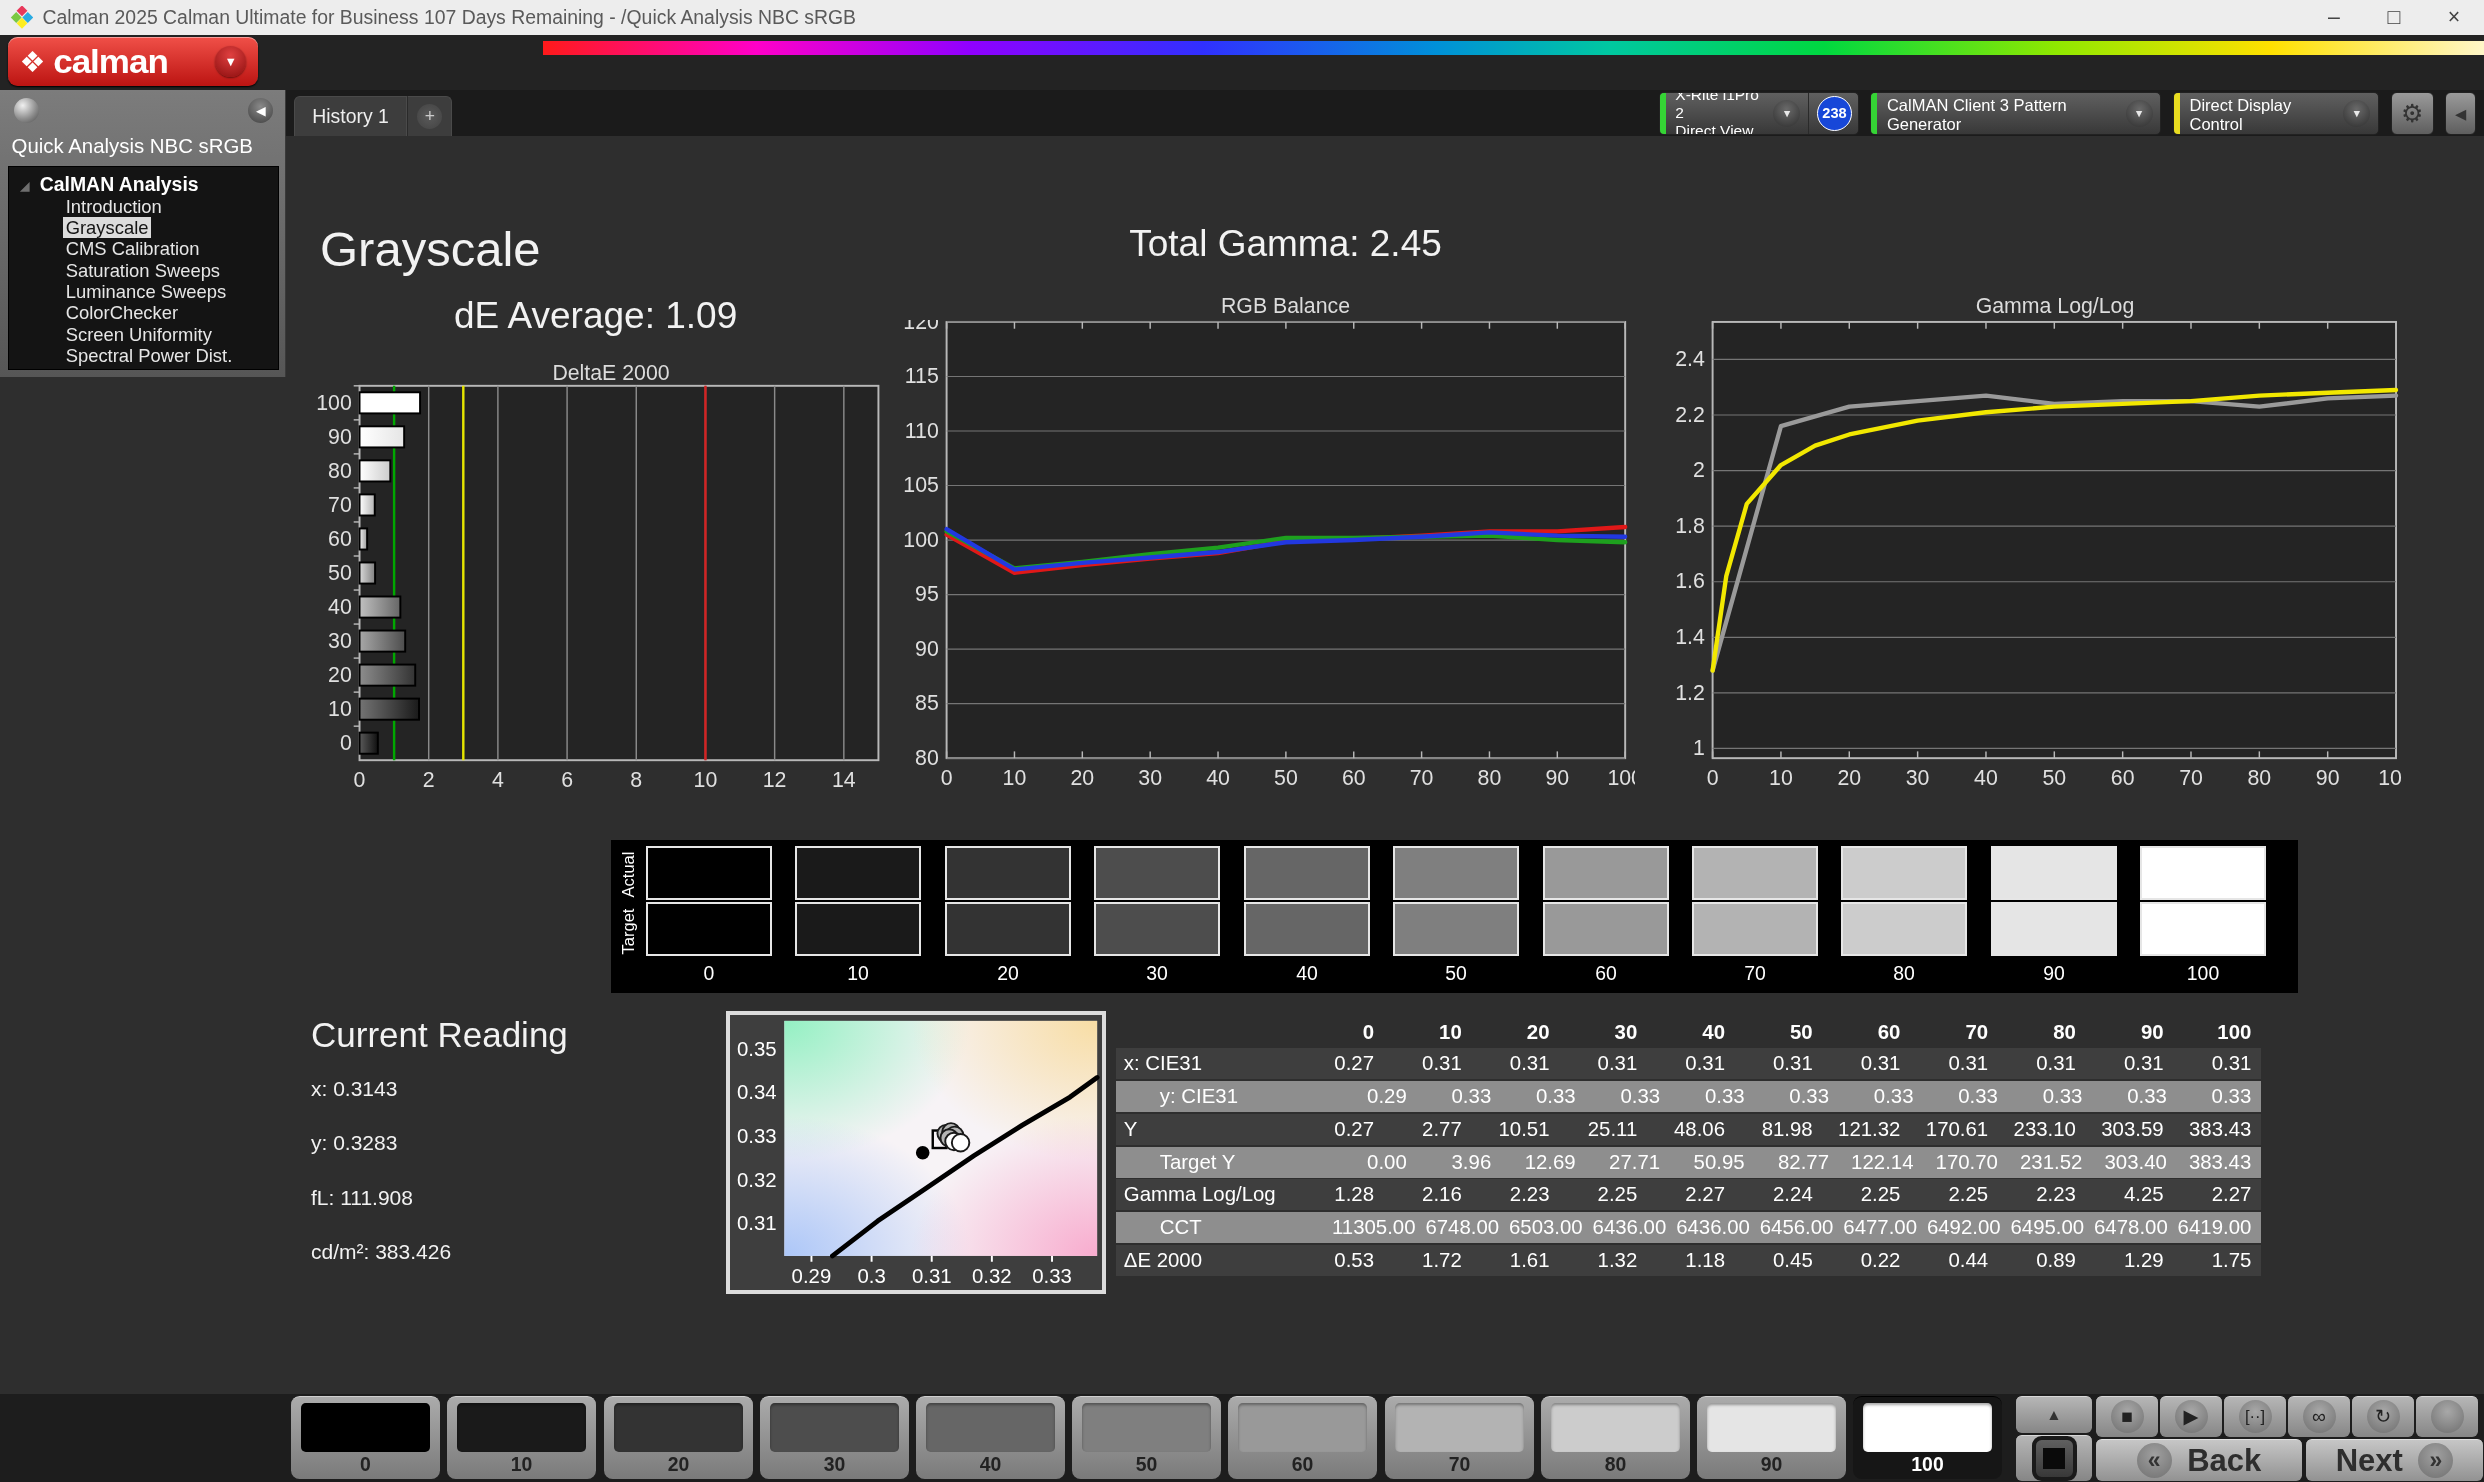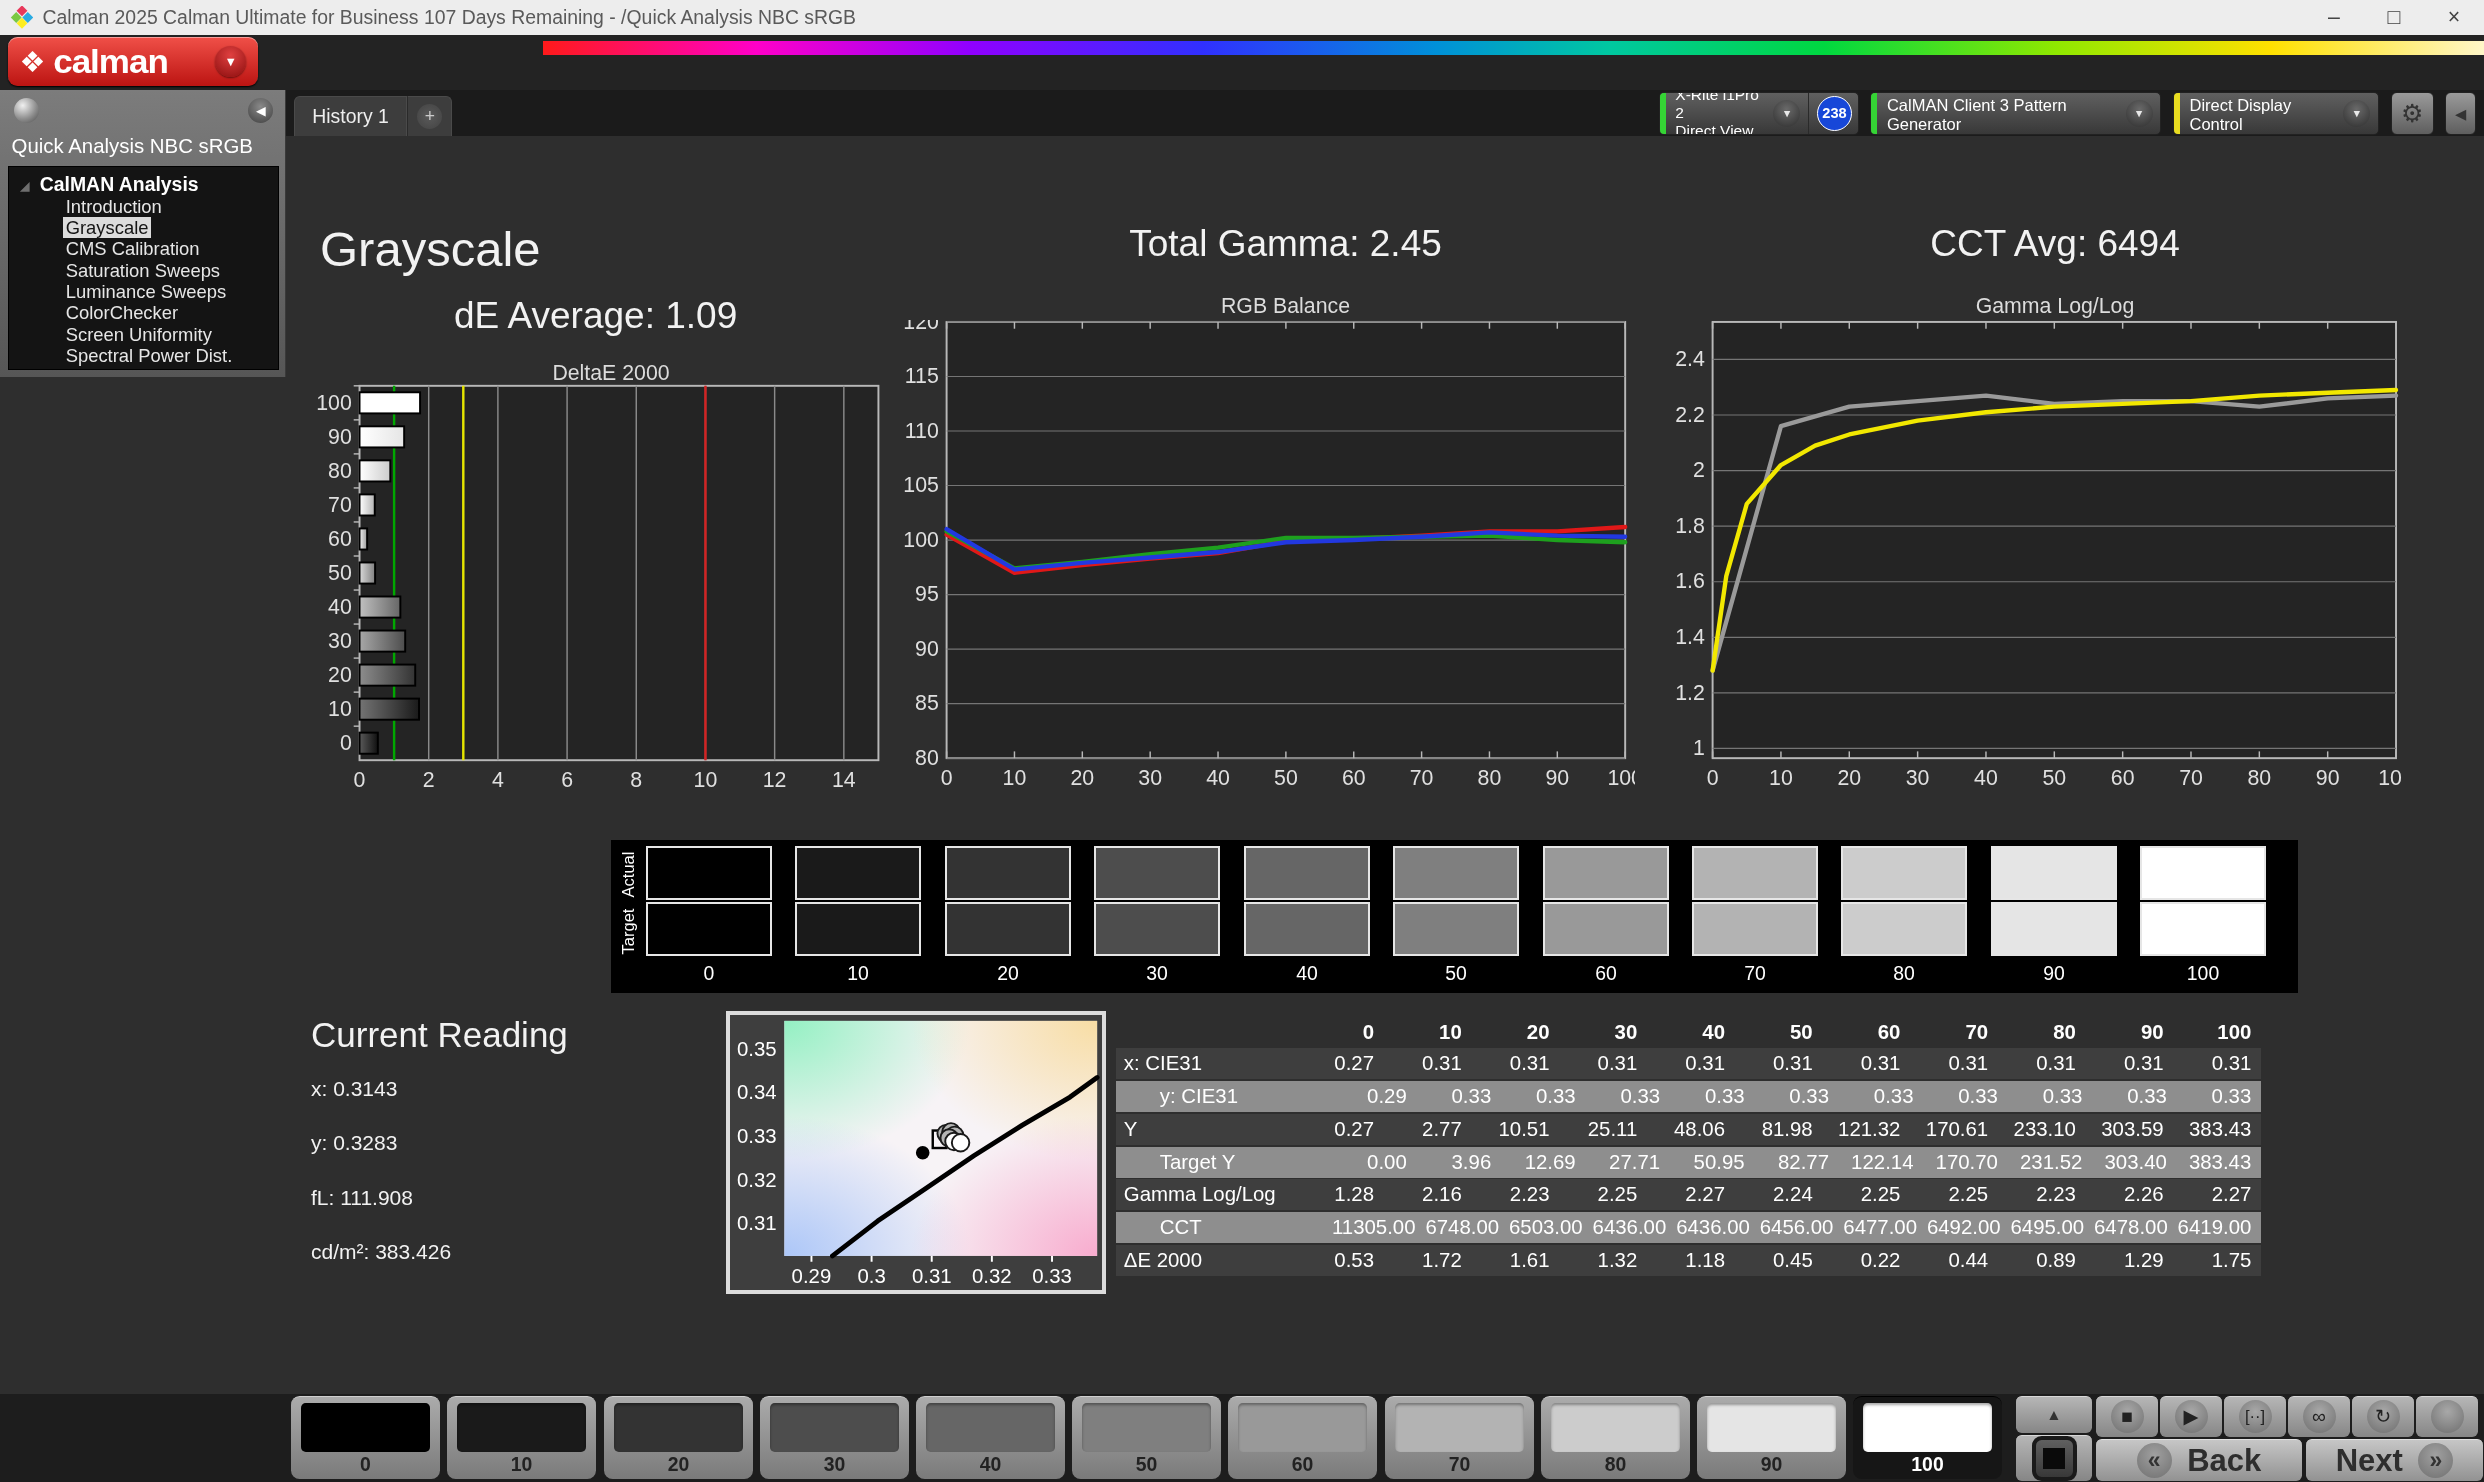--- a/index.html
+++ b/index.html
@@ -200,21 +200,20 @@
         </div>
       <div class="sq-btn" id="tb-collapse">
           <span>◀</span>
         </div>
     </div>
   </div>
 
   <div class="abs" id="h-grayscale">Grayscale</div>
   <div class="abs" id="h-de">dE Average: 1.09</div>
   <div class="abs" id="h-gamma">Total Gamma: 2.45</div>
-  <div class="abs" id="h-cct">CCT Avg: 6494</div>
 
   <div class="abs chart-title" style="left:349px;width:524px;top:361px;">DeltaE 2000</div>
   <div class="abs chart-title" style="left:946px;width:679px;top:294px;">RGB Balance</div>
   <div class="abs chart-title" style="left:1713px;width:684px;top:294px;">Gamma Log/Log</div>
 
   <svg class="abs" id="chart-deltae" style="left:311px;top:380px;" width="582" height="419" viewBox="0 0 600 432">
       <rect x="50" y="6" width="535" height="386" fill="#242424" stroke="#b8b8b8" stroke-width="2"></rect>
       <text x="50" y="420" text-anchor="middle" font-size="22" fill="#e0e0e0">0</text>
       <line x1="121.33333333333333" y1="6" x2="121.33333333333333" y2="392" stroke="#8a8a8a" stroke-width="1.5"></line>
       <text x="121.33333333333333" y="420" text-anchor="middle" font-size="22" fill="#e0e0e0">2</text>
@@ -598,21 +597,21 @@
         <div class="tlabel">Gamma Log/Log</div>
         <div class="tcell">1.28</div>
         <div class="tcell">2.16</div>
         <div class="tcell">2.23</div>
         <div class="tcell">2.25</div>
         <div class="tcell">2.27</div>
         <div class="tcell">2.24</div>
         <div class="tcell">2.25</div>
         <div class="tcell">2.25</div>
         <div class="tcell">2.23</div>
-        <div class="tcell">2.26</div>
+        <div class="tcell">4.25</div>
         <div class="tcell">2.27</div>
       </div>
       <div class="trow light">
         <div class="tlabel">CCT</div>
         <div class="tcell">11305.00</div>
         <div class="tcell">6748.00</div>
         <div class="tcell">6503.00</div>
         <div class="tcell">6436.00</div>
         <div class="tcell">6436.00</div>
         <div class="tcell">6456.00</div>

